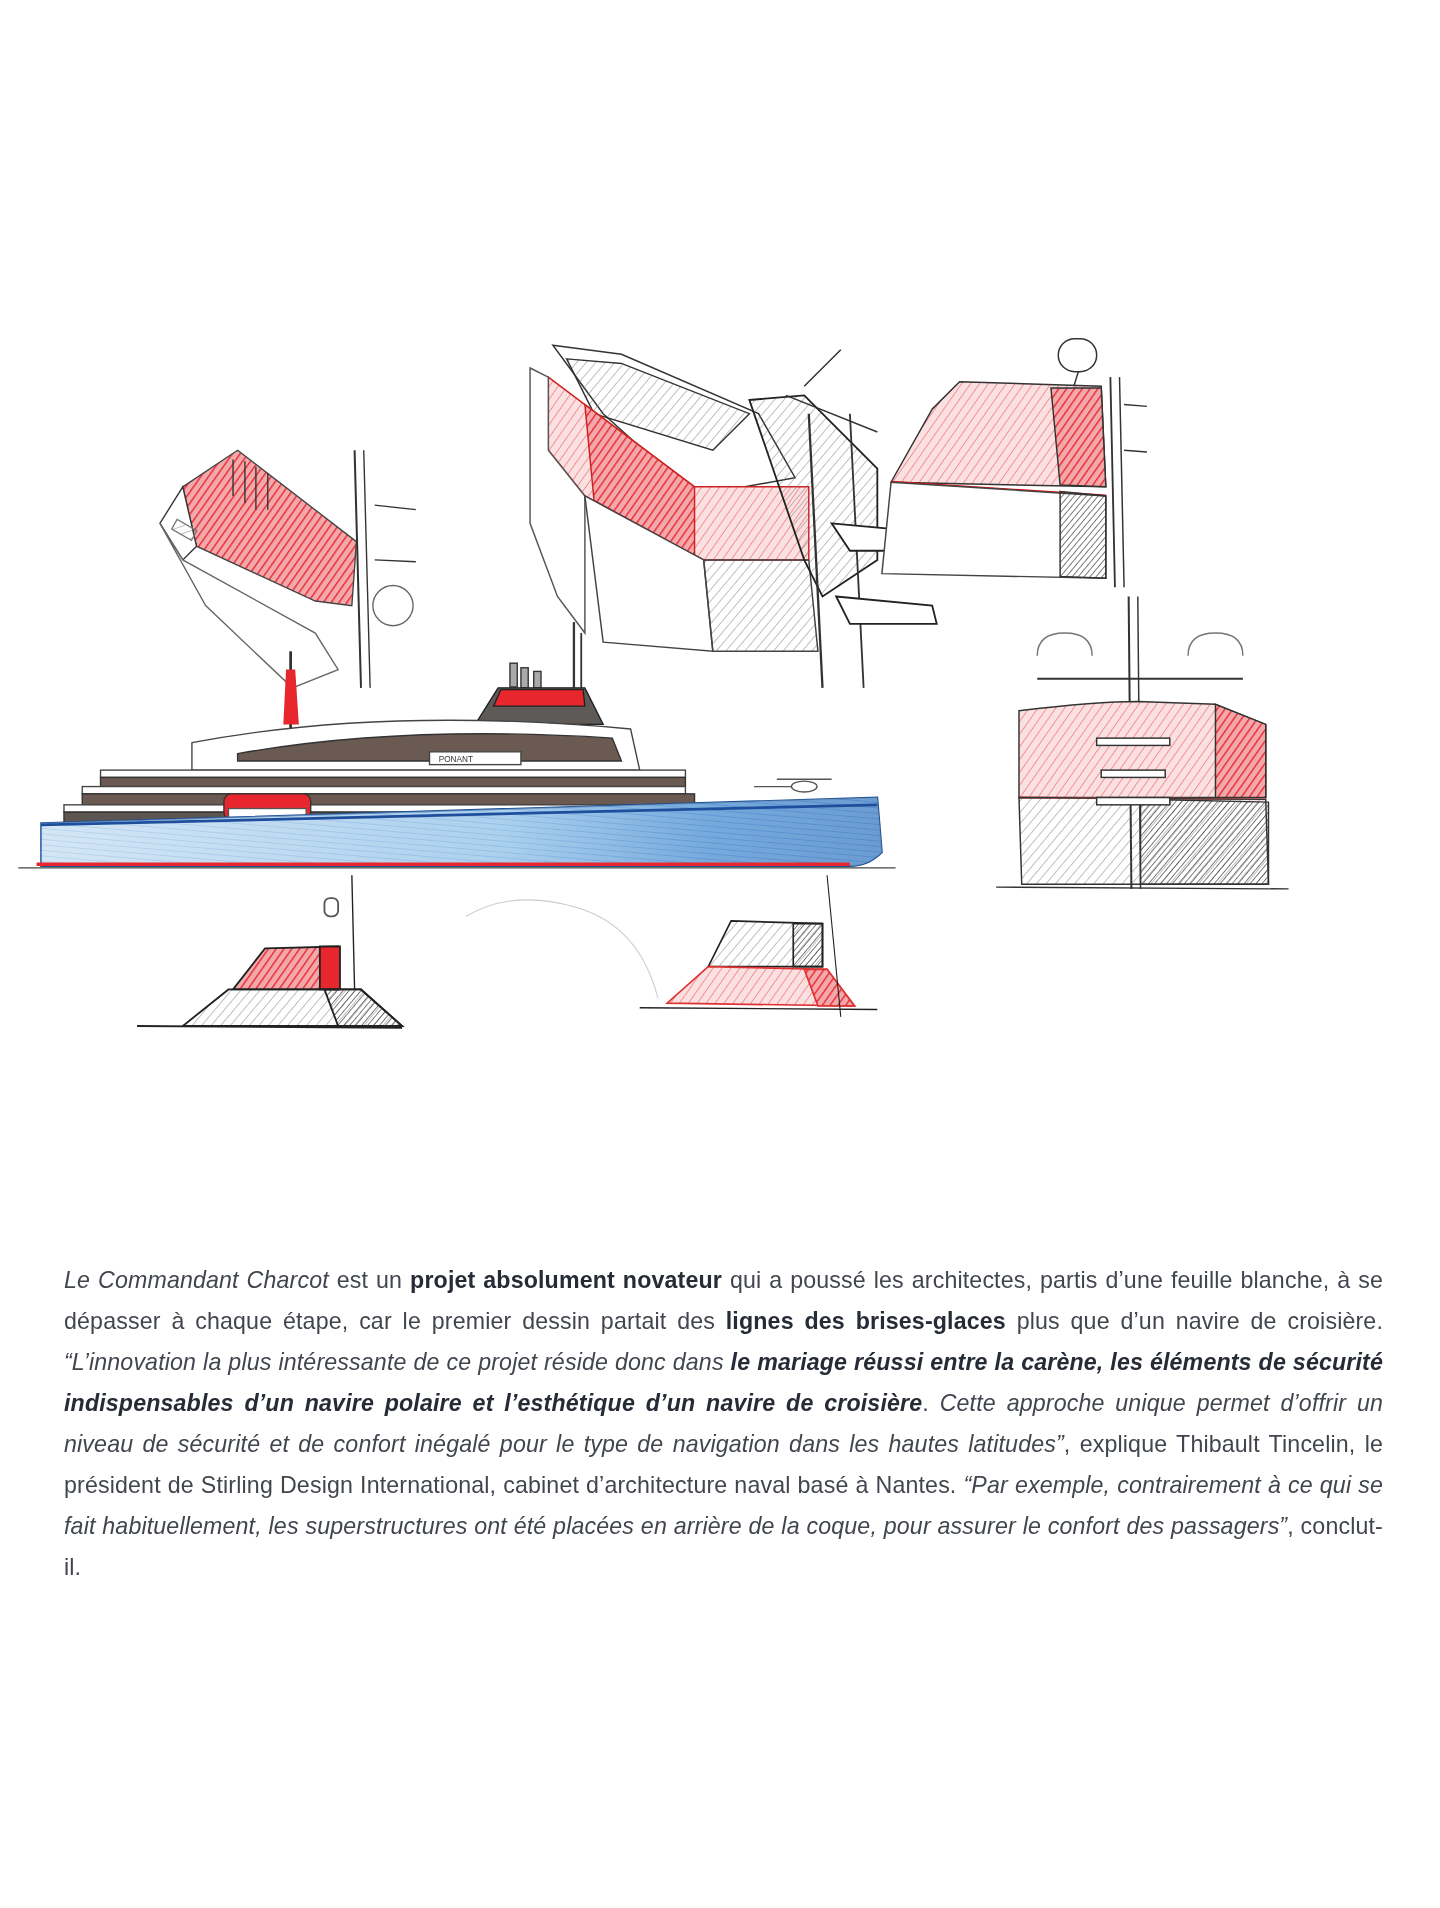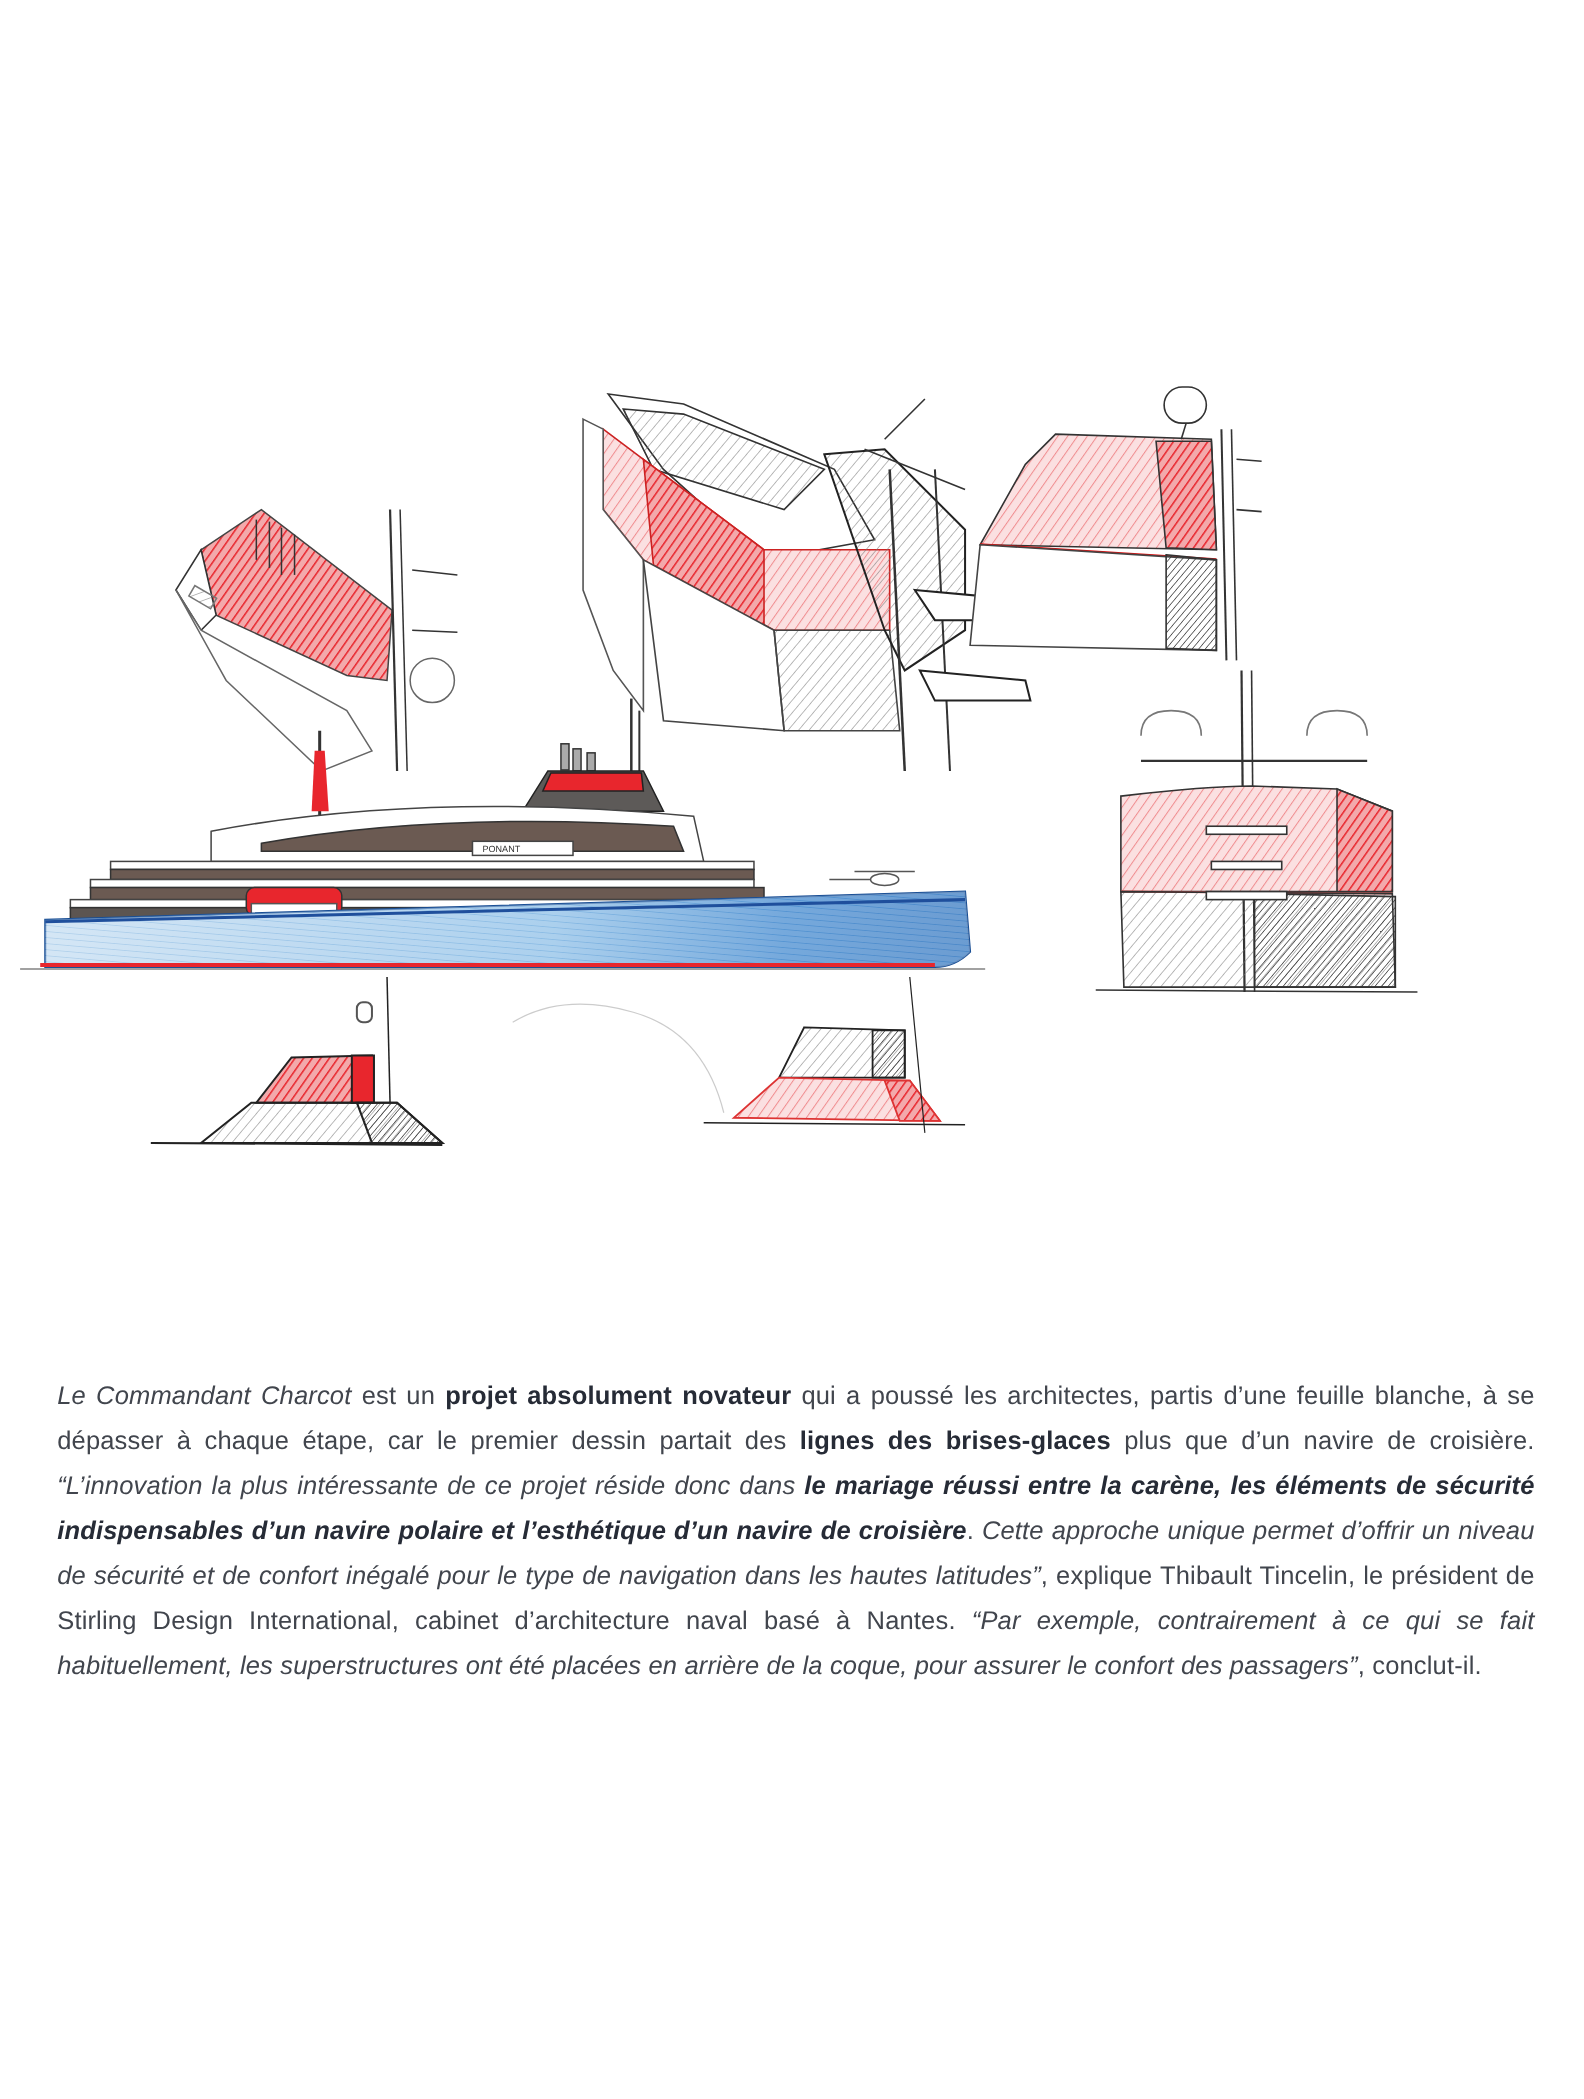--- a/index.html
+++ b/index.html
@@ -1,20 +1,20 @@
 <!DOCTYPE html>
 <html><head>
   <meta charset="utf-8">
   <style>
     html, body { margin: 0; padding: 0; background: #ffffff; }
     body { width: 1440px; height: 1908px; position: relative; overflow: hidden; font-family: "Liberation Sans", "DejaVu Sans", sans-serif; }
-    .illustration { position: absolute; left: 0; top: 300px; width: 1316px; height: 820px; }
+    .illustration { position: absolute; left: 0; top: 287px; width: 1316px; height: 820px; }
     .illustration svg { width: 100%; height: 100%; display: block; }
     .article { position: absolute; left: 52px; top: 1248px; width: 1343px; color: #41454d; font-size: 23.2px; line-height: 41px; text-align: justify; letter-spacing: 0.15px; }
-    .article p { margin: 0; }
+    .article p { margin: 12px; }
     .article em { font-style: italic; }
     .article strong { font-weight: 700; color: #262b36; }
     .article .bi { font-style: italic; font-weight: 700; color: #262b36; }
   </style>
 </head>
 <body>
 
 <div class="illustration">
   <svg viewBox="0 300 1440 820" xmlns="http://www.w3.org/2000/svg">
     <defs>

